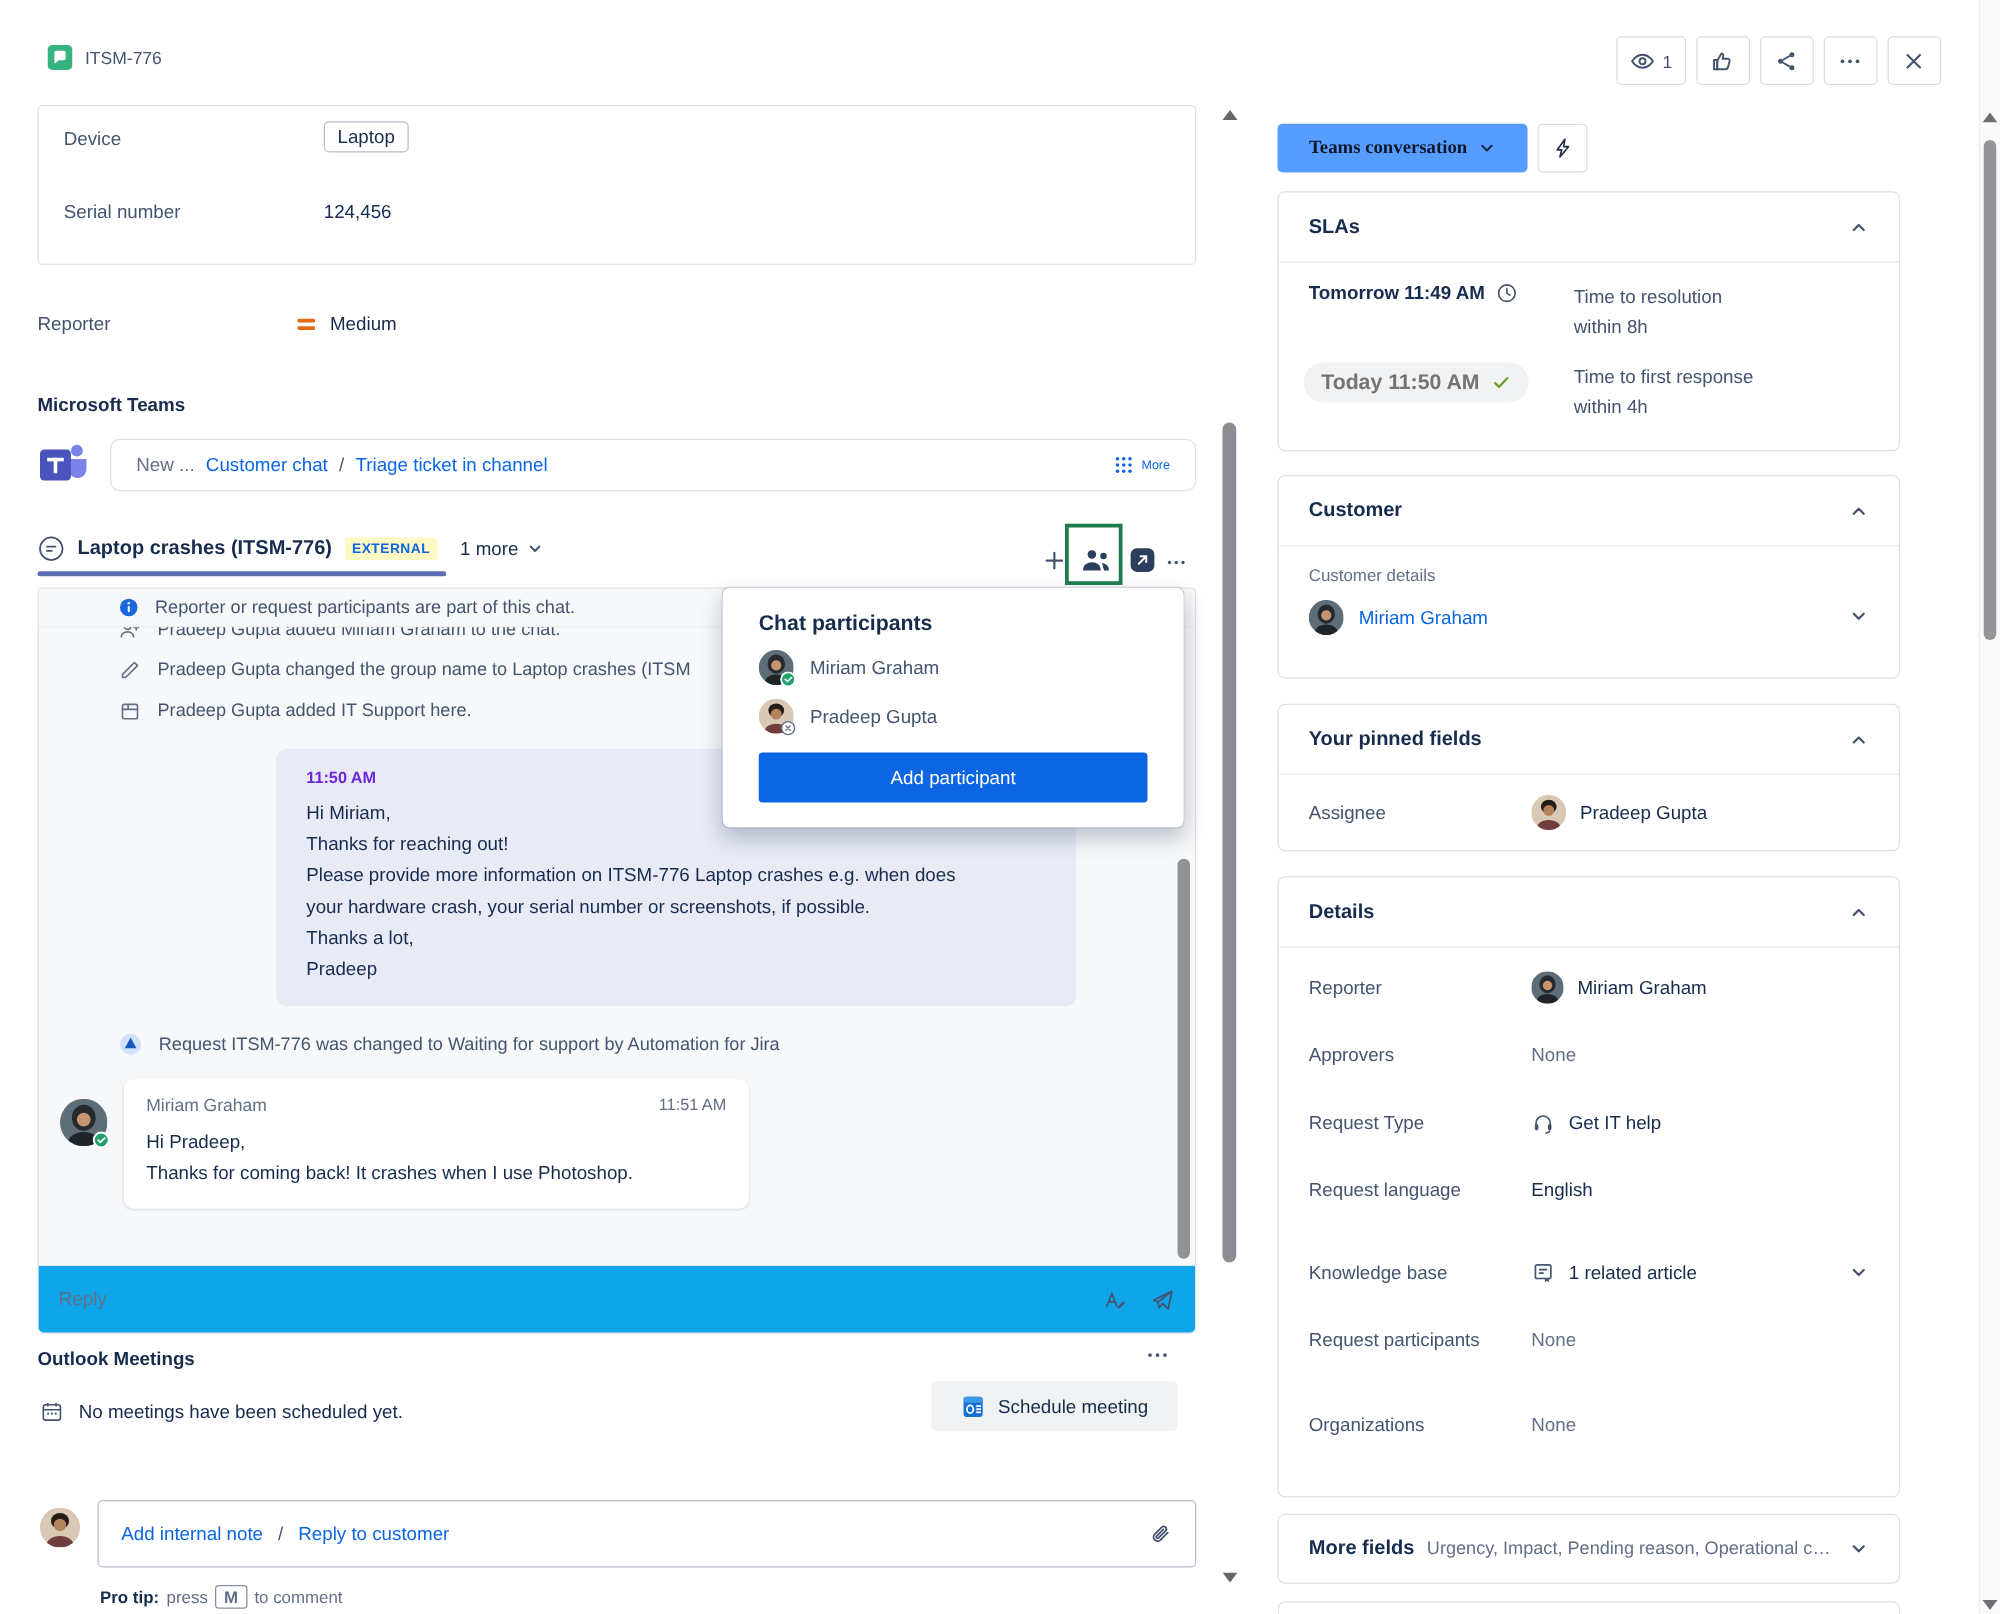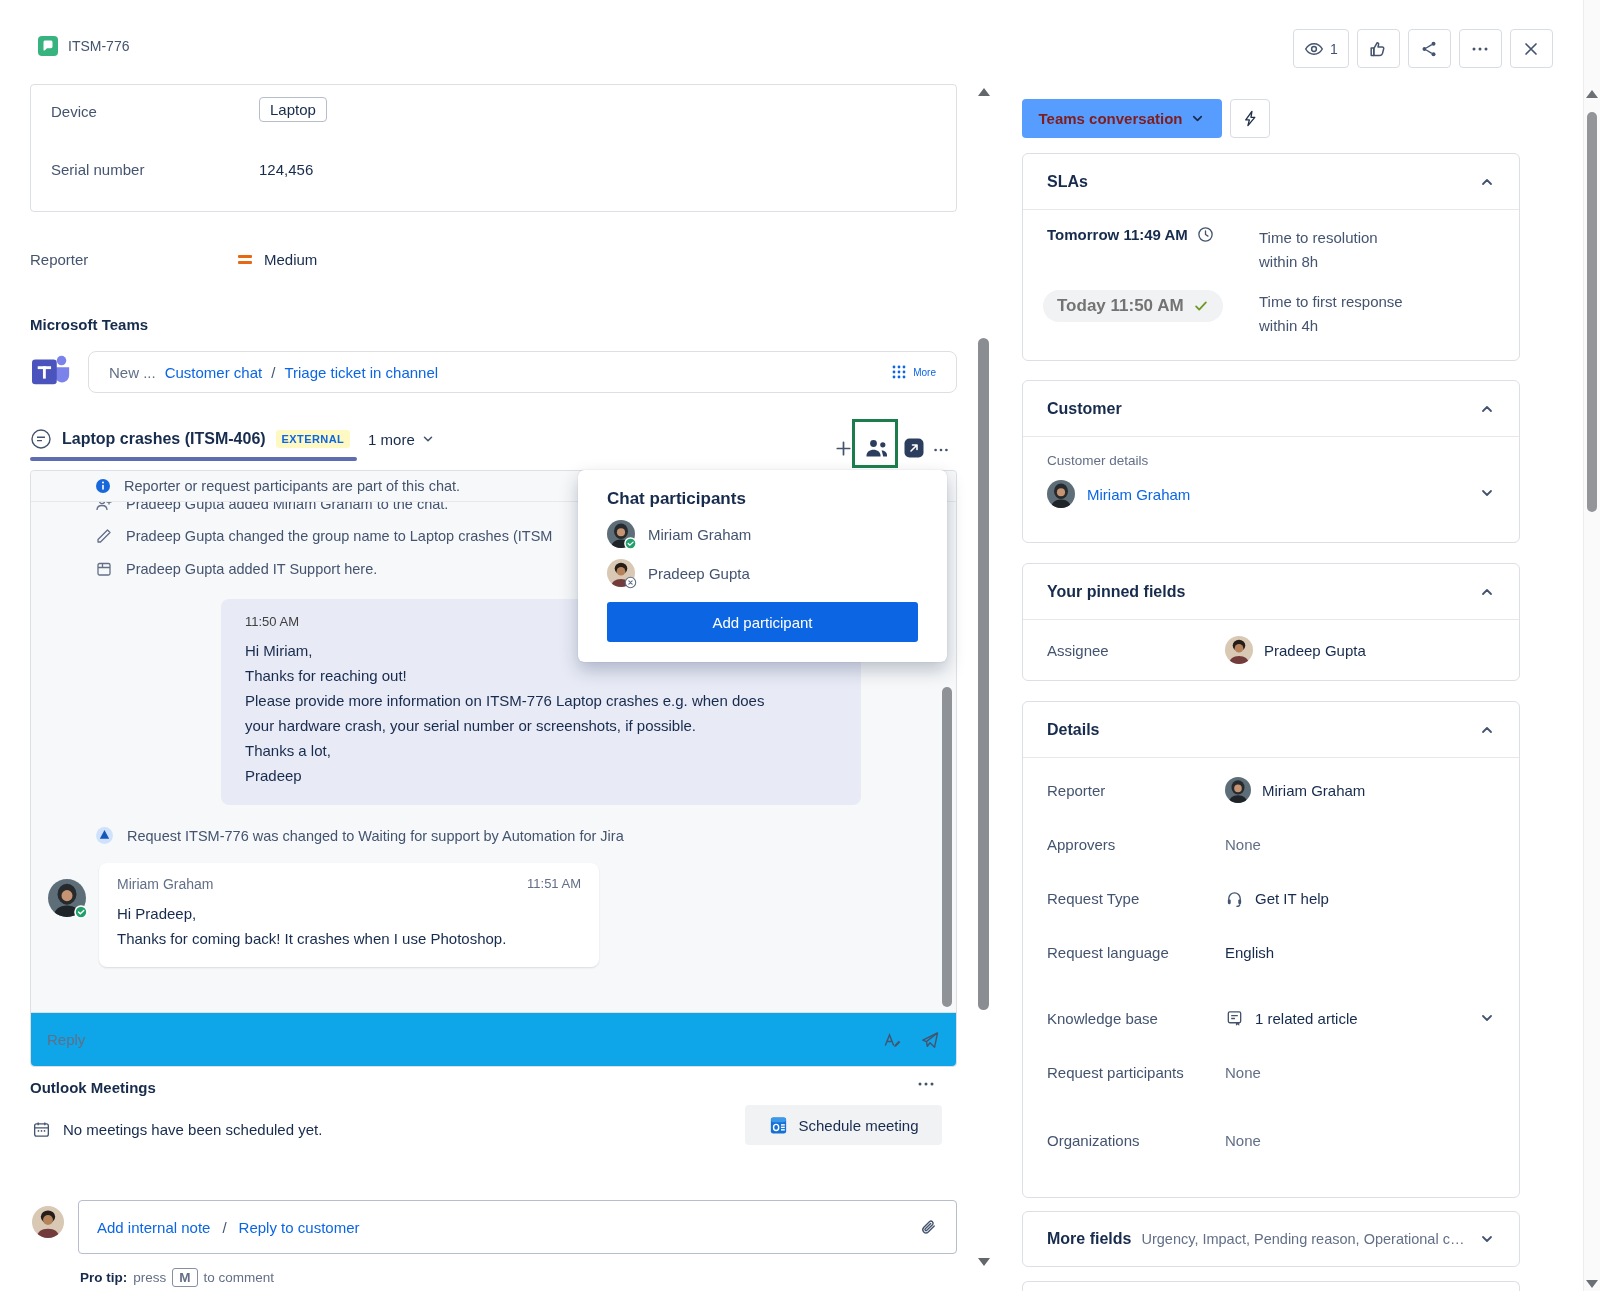--- a/index.html
+++ b/index.html
@@ -61,21 +61,21 @@
               border-radius:4px; background:#F7F8F9; }
   #chat-banner { position:absolute; left:0; right:0; top:0; height:31px; background:#F7F8F9;
                  border-bottom:1px solid #E6E8EB; display:flex; align-items:center;
                  padding-left:64px; gap:13px; z-index:2; border-radius:4px 4px 0 0; }
   #chat-banner span { font-size:14.5px; color:#44546F; }
   .sysrow { position:absolute; left:64px; display:flex; align-items:center; gap:13px; z-index:1; }
   .sysrow span { font-size:14.5px; color:#44546F; white-space:nowrap; }
   .sysrow svg { flex:none; }
   #bubble-out { position:absolute; left:190px; top:128px; width:640px; background:#E8EAF6;
                 border-radius:8px; padding:15px 24px 17px; }
-  #bubble-out .time { font-size:13px; color:#404040; margin-bottom:9px; }
+  #bubble-out .time { font-size:13px; color:#6d28d9; margin-bottom:9px;font-weight:bold; }
   .msg-line { font-size:15px; color:#172B4D; line-height:25px; }
   #automation-row { position:absolute; left:64px; top:355px; display:flex; align-items:center; gap:13px; }
   #automation-row span { font-size:14.5px; color:#44546F; }
   #msg-in-avatar { position:absolute; left:17px; top:408px; }
   #bubble-in { position:absolute; left:68px; top:392px; width:500px; background:#fff;
                border-radius:8px; padding:13px 18px 16px; box-shadow:0 1px 2px rgba(9,30,66,.13); }
   #bubble-in .hdr { display:flex; justify-content:space-between; margin-bottom:9px; }
   #bubble-in .hdr b { font-size:14px; font-weight:400; color:#626F86; }
   #bubble-in .hdr i { font-style:normal; font-size:13px; color:#626F86; }
   #chat-scroll-thumb { position:absolute; right:4px; top:216px; width:10px; height:320px;
@@ -132,22 +132,22 @@
   .scroll-arrow { position:absolute; left:2px; width:12px; height:8px; fill:#63666B; }
   #window-scrollbar { left:1583px; top:0; width:17px; height:1291px; background:#FAFAFA;
                       border-left:1px solid #EDEDED; }
   #window-scroll-thumb { position:absolute; left:3px; top:112px; width:10px; height:400px;
                          background:#939598; border-radius:5px; }
 
   
   #conv-btn { left:1022px; top:99px; width:200px; height:39px; background:#579DFF;
               border:none; border-radius:4px; display:flex; align-items:center;
               justify-content:center; gap:8px; cursor:pointer; }
-  #conv-btn span { font-size:15px; font-weight:600; color:#7f1d1d;
-                   font-family:Liberation Sans, sans-serif; }
+  #conv-btn span { font-size:15px; font-weight:600; color:#0f172a;
+                   font-family:Liberation Serif, serif; }
   #bolt-btn { left:1230px; top:99px; width:40px; height:39px; background:#fff;
               border:1px solid #D8DDE3; border-radius:4px; display:flex;
               align-items:center; justify-content:center; cursor:pointer; }
   .sb-card { position:absolute; left:1022px; width:498px; border:1px solid #DCDFE4;
              border-radius:6px; background:#fff; }
   .sb-hdr { height:56px; display:flex; align-items:center; justify-content:space-between;
             padding:0 24px; border-bottom:1px solid #E6E8EB; }
   .sb-hdr b { font-size:16px; font-weight:600; color:#172B4D; }
   .sb-hdr svg { color:#44546F; cursor:pointer; }
   .sb-body { padding:16px 24px; }
@@ -300,21 +300,21 @@
       </svg>
     <span>More</span>
   </span>
 </div>
 
 <div class="abs flex" id="chat-title-row">
   <svg width="22" height="22" viewBox="0 0 22 22" fill="none" stroke="#44546F" stroke-width="1.4">
       <circle cx="11" cy="11" r="9"></circle>
       <path d="M7 9.2h8M7 12.6h5"></path>
     </svg>
-  <span id="chat-title">Laptop crashes (ITSM-406)</span>
+  <span id="chat-title">Laptop crashes (ITSM-776)</span>
   <span id="external-badge">EXTERNAL</span>
   <span class="flex" id="more-tabs">
     <span>1 more</span>
     <svg width="14" height="14" viewBox="0 0 16 16" style="color:#44546F">
         <use href="#ic-chev-up" transform="rotate(180 8 8)"></use>
       </svg>
   </span>
 </div>
 <div class="abs" id="title-underline"></div>
 

